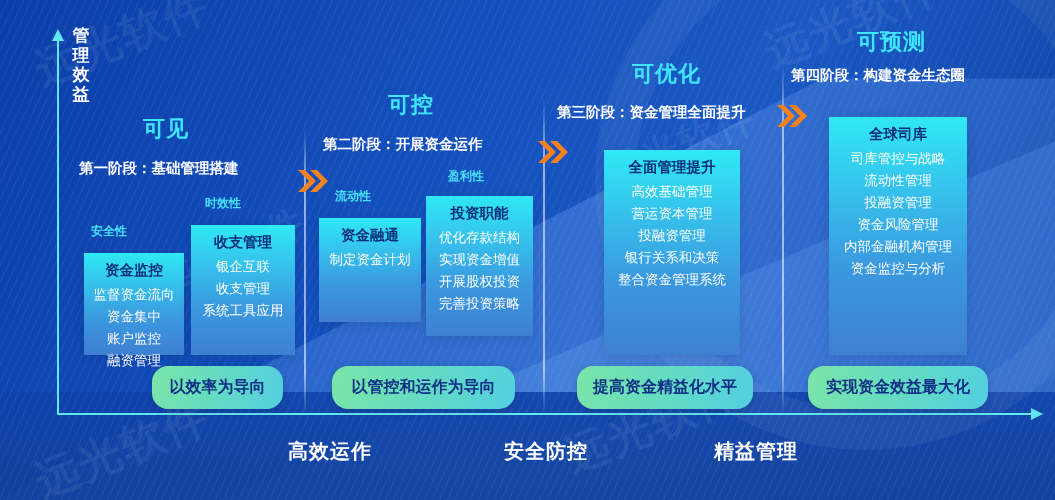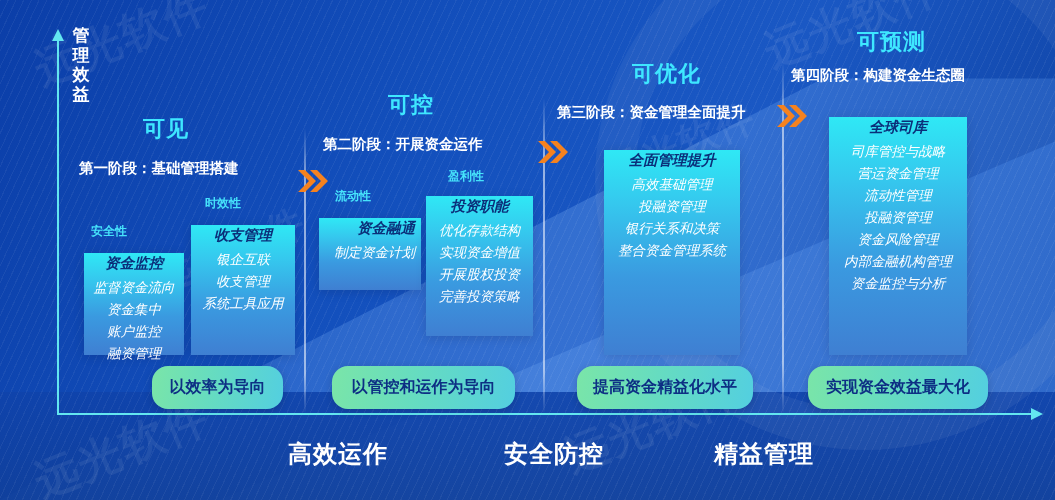--- a/index.html
+++ b/index.html
@@ -85,46 +85,45 @@
     position:absolute;color:#ffffff;font-size:14.5px;font-weight:bold;white-space:nowrap;
   }
   .cat-label{
     position:absolute;color:#46e3fb;font-size:12px;font-weight:bold;white-space:nowrap;
   }
 
   
   .card{
     position:absolute;
     background:linear-gradient(180deg,#2fe8f5 0%,#35c8ee 26%,#3a9ae0 62%,#3f7fd2 100%);
-    padding:0 6px 10px;
+    padding:7px 6px 10px;
     box-sizing:border-box;
     text-align:center;
     box-shadow:0 2px 10px rgba(0,0,0,.12);
-    font-style:italic;
   }
   .card-head{
     color:#0b2f7a;font-size:14.5px;font-weight:bold;line-height:1.5;
     margin-bottom:2px;white-space:nowrap;
   }
   .card-item{
     color:#ffffff;font-size:13.5px;line-height:1.63;white-space:nowrap;
   }
 
   
   .pill{
     position:absolute;height:43px;border-radius:16px;
     background:linear-gradient(100deg,#7ae5a8 0%,#66dcc0 45%,#53cfe0 100%);
     display:flex;align-items:center;justify-content:center;
     color:#0d2f84;font-size:16px;font-weight:bold;white-space:nowrap;
     box-shadow:0 2px 8px rgba(0,0,0,.16);
   }
 
   
   .foot{
-    position:absolute;color:#ffffff;font-size:24px;font-weight:bold;white-space:nowrap;
+    position:absolute;color:#ffffff;font-size:20px;font-weight:bold;white-space:nowrap;
     letter-spacing:1px;
   }
 </style>
 </head>
 <body>
 
 <div id="stage">
 
   <div class="bg-deep"></div>
   <div class="bg-diag"></div>
@@ -190,21 +189,21 @@
 
     <div class="pill" style="left:152px;top:366px;width:131px;">以效率为导向</div>
   </div>
 
   <div class="col">
     <div class="stage-title" style="left:388px;top:90px;">可控</div>
     <div class="stage-sub" style="left:323px;top:135px;">第二阶段：开展资金运作</div>
     <div class="cat-label" style="left:335px;top:188px;">流动性</div>
     <div class="cat-label" style="left:448px;top:168px;">盈利性</div>
 
-    <div class="card" style="left:319px;top:218px;width:102px;height:72px;text-align:right;">
+    <div class="card" style="left:319px;top:218px;width:102px;height:104px;">
       <div class="card-head">资金融通</div>
       <div class="card-item">制定资金计划</div>
     </div>
 
     <div class="card" style="left:426px;top:196px;width:107px;height:140px;">
       <div class="card-head">投资职能</div>
       <div class="card-item">优化存款结构</div>
       <div class="card-item">实现资金增值</div>
       <div class="card-item">开展股权投资</div>
       <div class="card-item">完善投资策略</div>
@@ -213,36 +212,36 @@
     <div class="pill" style="left:332px;top:366px;width:183px;">以管控和运作为导向</div>
   </div>
 
   <div class="col">
     <div class="stage-title" style="left:632px;top:59px;">可优化</div>
     <div class="stage-sub" style="left:557px;top:103px;">第三阶段：资金管理全面提升</div>
 
     <div class="card" style="left:604px;top:150px;width:136px;height:205px;">
       <div class="card-head">全面管理提升</div>
       <div class="card-item">高效基础管理</div>
+      <div class="card-item">营运资本管理</div>
       <div class="card-item">投融资管理</div>
       <div class="card-item">银行关系和决策</div>
       <div class="card-item">整合资金管理系统</div>
     </div>
 
     <div class="pill" style="left:577px;top:366px;width:176px;">提高资金精益化水平</div>
   </div>
 
   <div class="col">
     <div class="stage-title" style="left:857px;top:27px;">可预测</div>
     <div class="stage-sub" style="left:791px;top:66px;">第四阶段：构建资金生态圈</div>
 
     <div class="card" style="left:829px;top:117px;width:138px;height:238px;">
       <div class="card-head">全球司库</div>
       <div class="card-item">司库管控与战略</div>
-      <div class="card-item">营运资金管理</div>
       <div class="card-item">流动性管理</div>
       <div class="card-item">投融资管理</div>
       <div class="card-item">资金风险管理</div>
       <div class="card-item">内部金融机构管理</div>
       <div class="card-item">资金监控与分析</div>
     </div>
 
     <div class="pill" style="left:808px;top:366px;width:180px;">实现资金效益最大化</div>
   </div>
 

